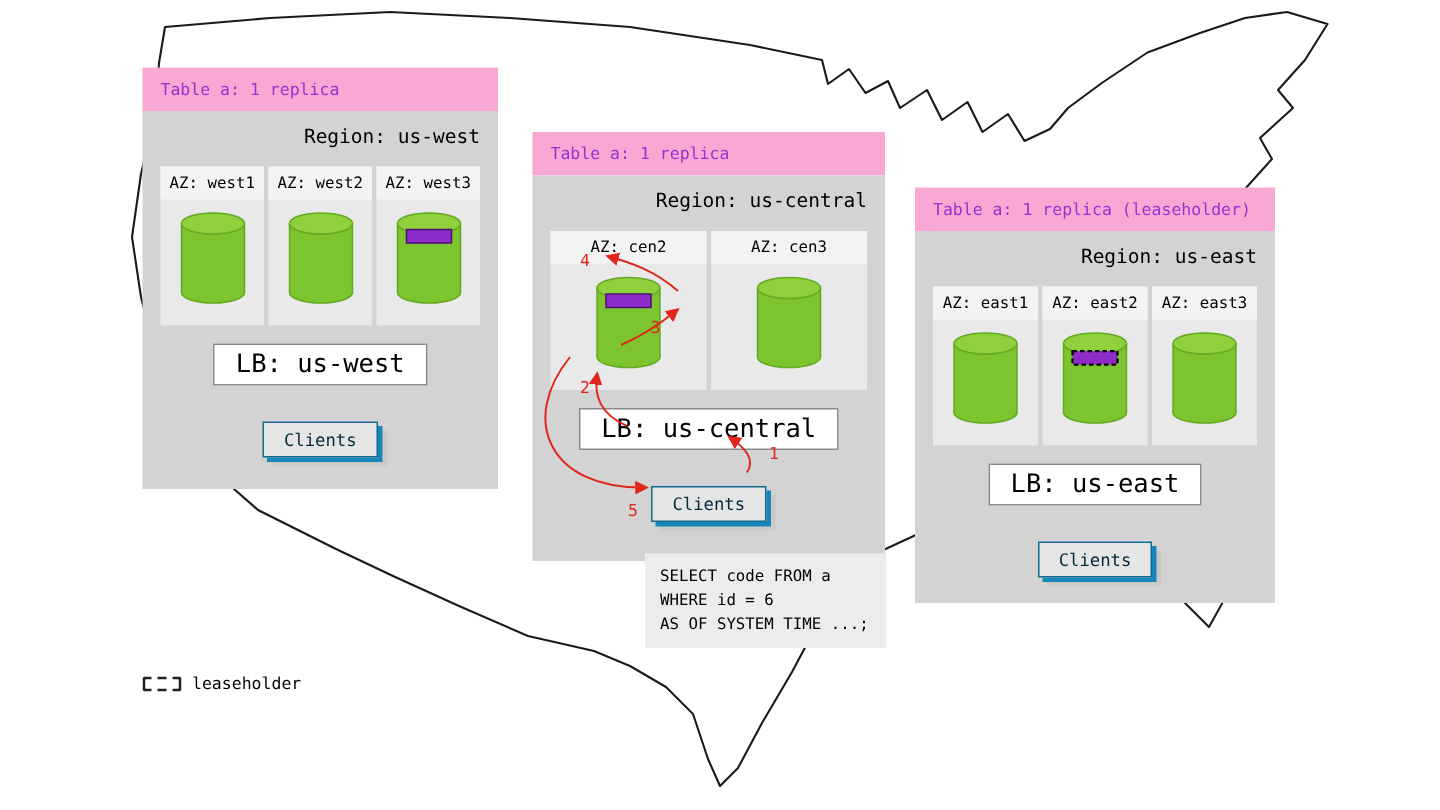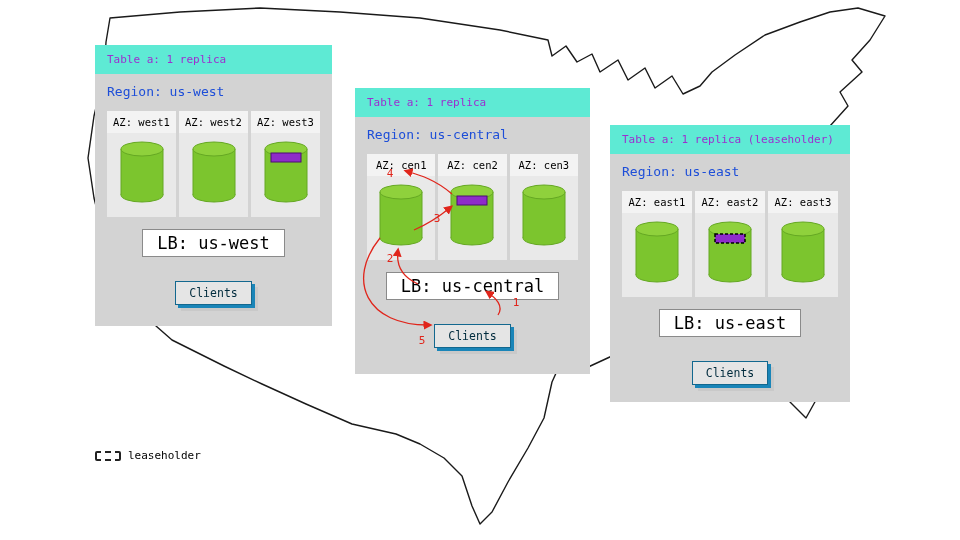--- a/index.html
+++ b/index.html
@@ -10,28 +10,28 @@
     font-family:"DejaVu Sans Mono","Liberation Mono",monospace;
     overflow:hidden;
   }
   .layer { position:absolute; inset:0; width:960px; height:540px; }
   .map-layer { z-index:0; }
   .panels-layer { z-index:2; }
   .arrows-layer { z-index:3; pointer-events:none; }
 
   .panel { position:absolute; }
   .panel-header {
-    background:#5eead4;
+    background:#f9a8d4;
     color:#9b30d0;
     font-size:11px;
     padding:8px 12px;
     white-space:nowrap;
   }
   .panel-body { background:#d3d3d3; padding:10px 12px; }
-  .region-title { font-size:13px; color:#1d4ed8; margin-bottom:12px; white-space:nowrap; }
+  .region-title { font-size:13px; color:#000000; margin-bottom:12px; white-space:nowrap;text-align:right; }
   .az-row { display:flex; gap:3px; }
   .az-col { flex:1; background:#e9e9e9; text-align:center; padding-bottom:10px; }
   .az-label { font-size:10.5px; padding:5px 2px; background:#f3f3f3; margin-bottom:8px; white-space:nowrap; }
   .cyl { display:inline-block; }
   .lb-box {
     width:max-content; margin:12px auto 0;
     background:#ffffff; border:1px solid #8a8a8a;
     padding:3px 14px; font-size:17px; white-space:nowrap;
   }
   .clients {
@@ -128,30 +128,20 @@
       <div class="clients">Clients</div>
     </div>
   </div>
 
   <div class="panel panel-central">
     <div class="panel-header">Table a: 1 replica</div>
     <div class="panel-body">
       <div class="region-title">Region: us-central</div>
       <div class="az-row">
         <div class="az-col">
-          <div class="az-label">AZ: cen1</div>
-          <svg class="cyl" width="46" height="62" viewBox="0 0 46 62">
-            <ellipse cx="23" cy="54" rx="21" ry="7" fill="#7cc52e" stroke="#65a823"></ellipse>
-            <rect x="2" y="8" width="42" height="46" fill="#7cc52e"></rect>
-            <line x1="2" y1="8" x2="2" y2="54" stroke="#65a823"></line>
-            <line x1="44" y1="8" x2="44" y2="54" stroke="#65a823"></line>
-            <ellipse cx="23" cy="8" rx="21" ry="7" fill="#8fd13c" stroke="#65a823"></ellipse>
-          </svg>
-        </div>
-        <div class="az-col">
           <div class="az-label">AZ: cen2</div>
           <svg class="cyl" width="46" height="62" viewBox="0 0 46 62">
             <ellipse cx="23" cy="54" rx="21" ry="7" fill="#7cc52e" stroke="#65a823"></ellipse>
             <rect x="2" y="8" width="42" height="46" fill="#7cc52e"></rect>
             <line x1="2" y1="8" x2="2" y2="54" stroke="#65a823"></line>
             <line x1="44" y1="8" x2="44" y2="54" stroke="#65a823"></line>
             <ellipse cx="23" cy="8" rx="21" ry="7" fill="#8fd13c" stroke="#65a823"></ellipse>
             <rect x="8" y="12" width="30" height="9" fill="#8e2cc9" stroke="#4a0f73"></rect>
           </svg>
         </div>
@@ -206,20 +196,25 @@
             <line x1="44" y1="8" x2="44" y2="54" stroke="#65a823"></line>
             <ellipse cx="23" cy="8" rx="21" ry="7" fill="#8fd13c" stroke="#65a823"></ellipse>
           </svg>
         </div>
       </div>
       <div class="lb-box">LB: us-east</div>
       <div class="clients">Clients</div>
     </div>
   </div>
 
+  <div class="sql-block">
+    <div>SELECT code FROM a</div>
+    <div>WHERE id = 6</div>
+    <div>AS OF SYSTEM TIME ...;</div>
+  </div>
 
   <div class="legend">
     <span class="legend-swatch"></span>
     <span>leaseholder</span>
   </div>
 
 </div>
 
 <svg class="layer arrows-layer" viewBox="0 0 960 540">
   <defs>

